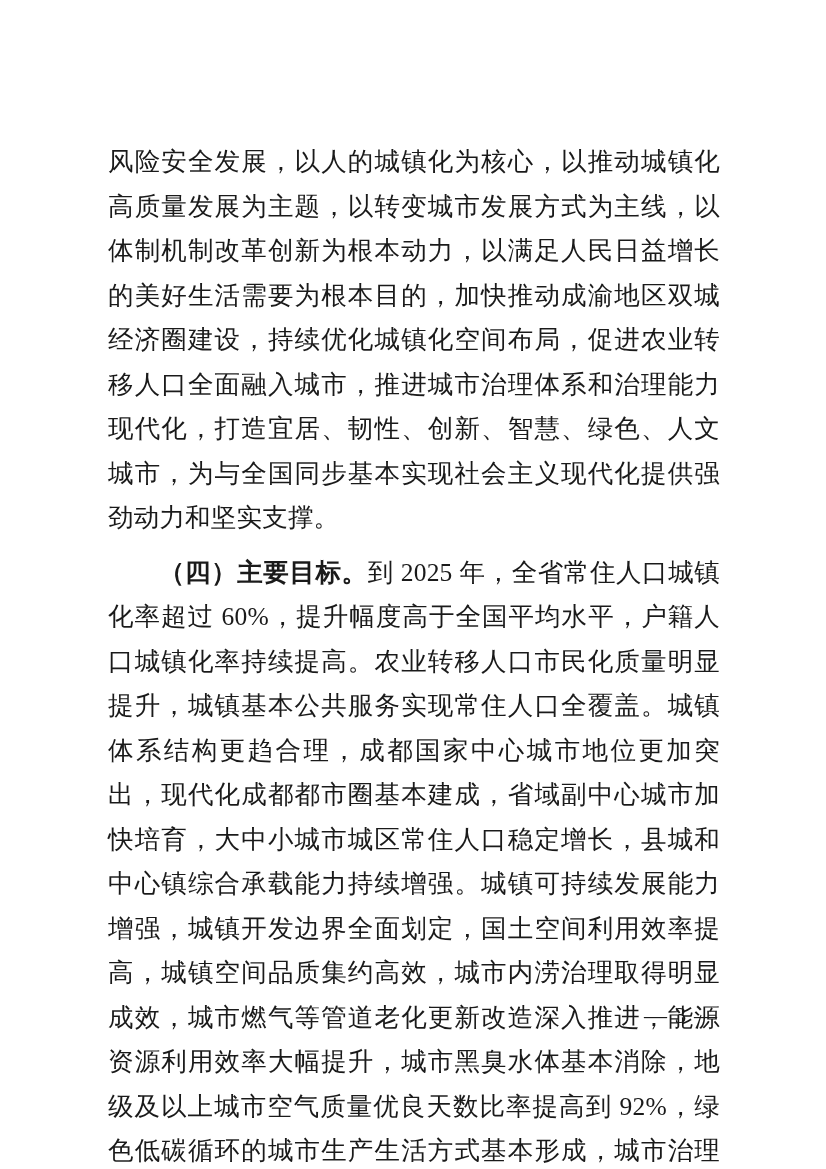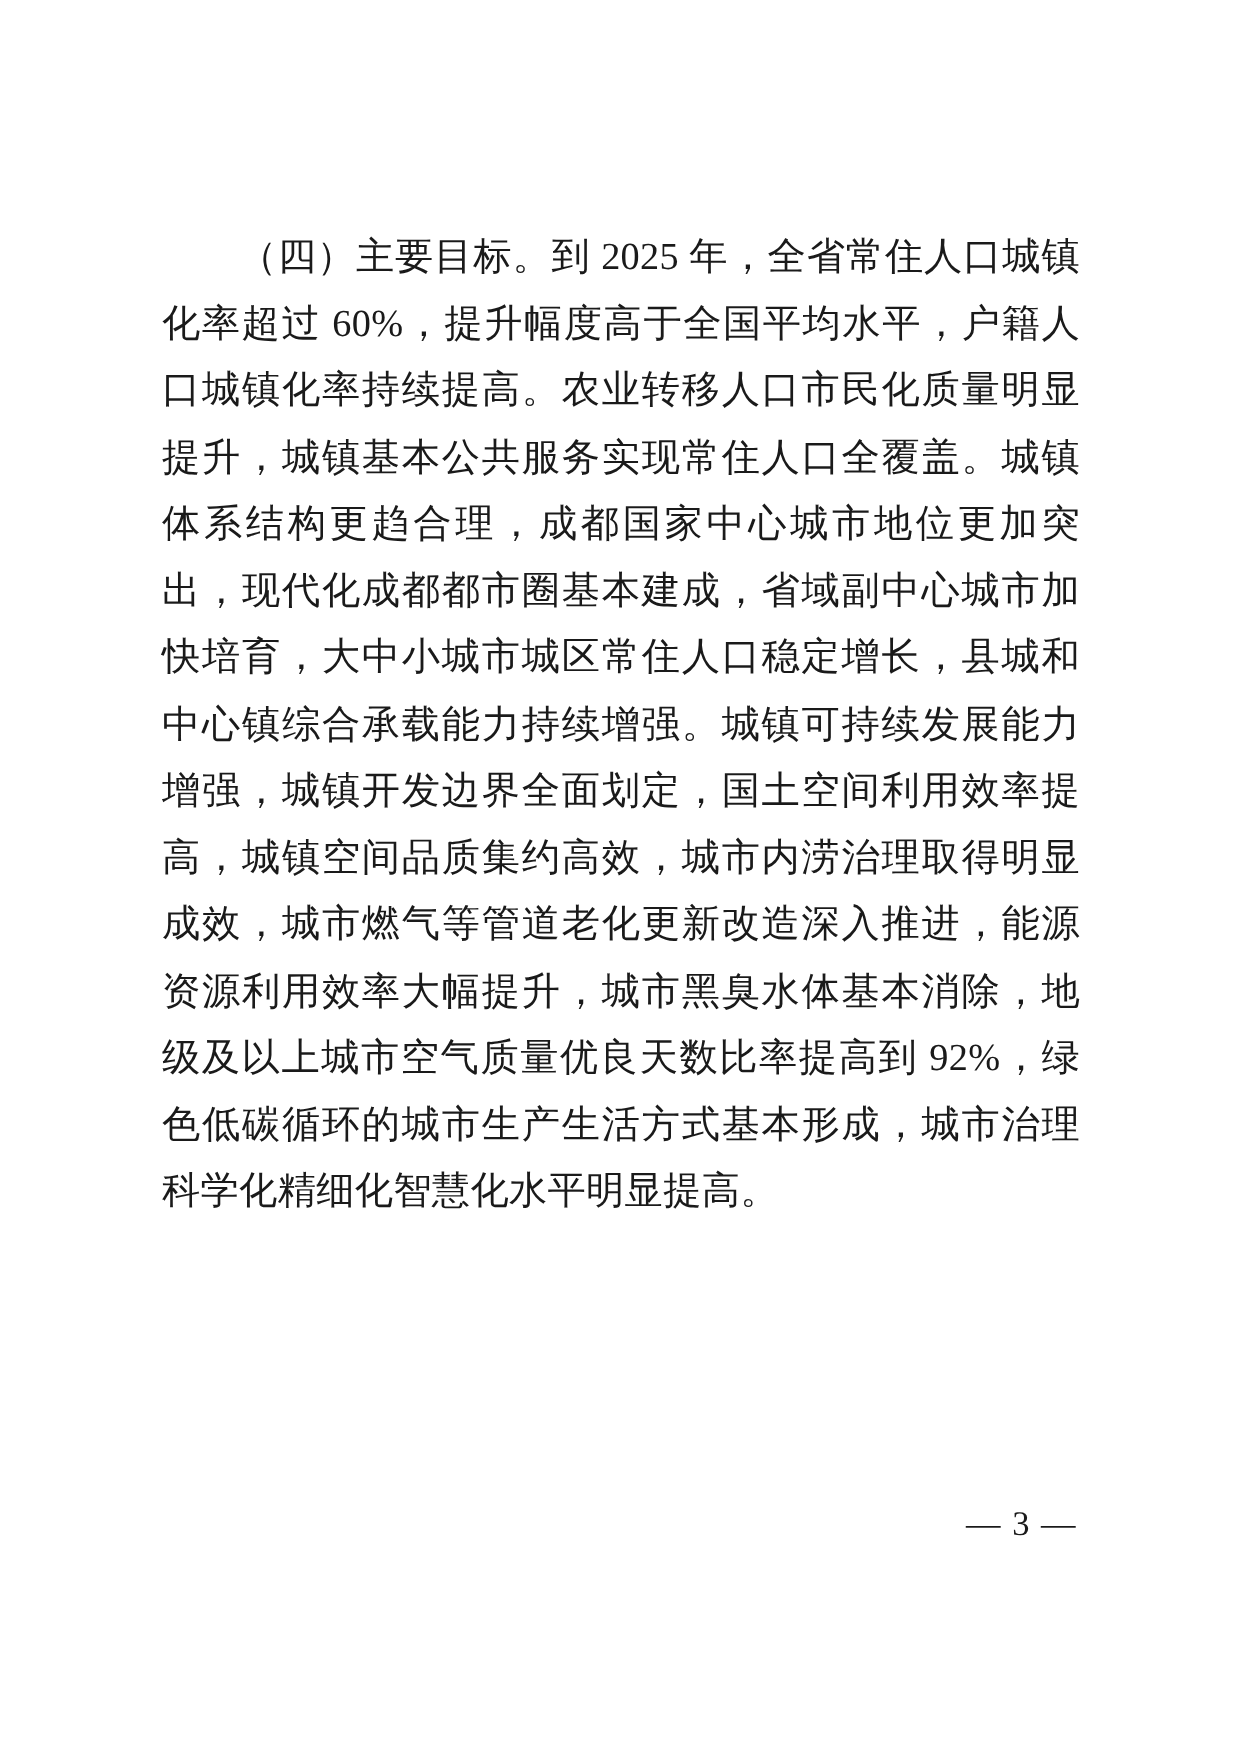--- a/index.html
+++ b/index.html
@@ -31,21 +31,21 @@
     text-align: justify;
     text-justify: inter-ideograph;
     margin: 0;
     letter-spacing: 0.2px;
   }
   .indent {
     text-indent: 51px;
   }
   .bold-lead {
     font-family: "Liberation Sans", "DejaVu Sans", sans-serif;
-    font-weight: normal;
+    font-weight: bold;
   }
   .gap-sm {
     height: 9px;
   }
   .page-number {
     position: absolute;
     right: 108px;
     bottom: 139px;
     font-size: 23px;
     line-height: 28px;
@@ -53,20 +53,21 @@
     color: #1a1a1a;
   }
 </style>
 </head>
 <body>
 
 <div class="page">
 
   <div class="content">
 
+    <p class="para">风险安全发展，以人的城镇化为核心，以推动城镇化高质量发展为主题，以转变城市发展方式为主线，以体制机制改革创新为根本动力，以满足人民日益增长的美好生活需要为根本目的，加快推动成渝地区双城经济圈建设，持续优化城镇化空间布局，促进农业转移人口全面融入城市，推进城市治理体系和治理能力现代化，打造宜居、韧性、创新、智慧、绿色、人文城市，为与全国同步基本实现社会主义现代化提供强劲动力和坚实支撑。</p>
 
     <div class="gap-sm"></div>
 
     <p class="para indent"><span class="bold-lead">（四）主要目标。</span><span>到 2025 年，全省常住人口城镇化率超过 60%，提升幅度高于全国平均水平，户籍人口城镇化率持续提高。农业转移人口市民化质量明显提升，城镇基本公共服务实现常住人口全覆盖。城镇体系结构更趋合理，成都国家中心城市地位更加突出，现代化成都都市圈基本建成，省域副中心城市加快培育，大中小城市城区常住人口稳定增长，县城和中心镇综合承载能力持续增强。城镇可持续发展能力增强，城镇开发边界全面划定，国土空间利用效率提高，城镇空间品质集约高效，城市内涝治理取得明显成效，城市燃气等管道老化更新改造深入推进，能源资源利用效率大幅提升，城市黑臭水体基本消除，地级及以上城市空气质量优良天数比率提高到 92%，绿色低碳循环的城市生产生活方式基本形成，城市治理科学化精细化智慧化水平明显提高。</span></p>
 
   </div>
 
   <div class="page-number">— 3 —</div>
 
 </div>

